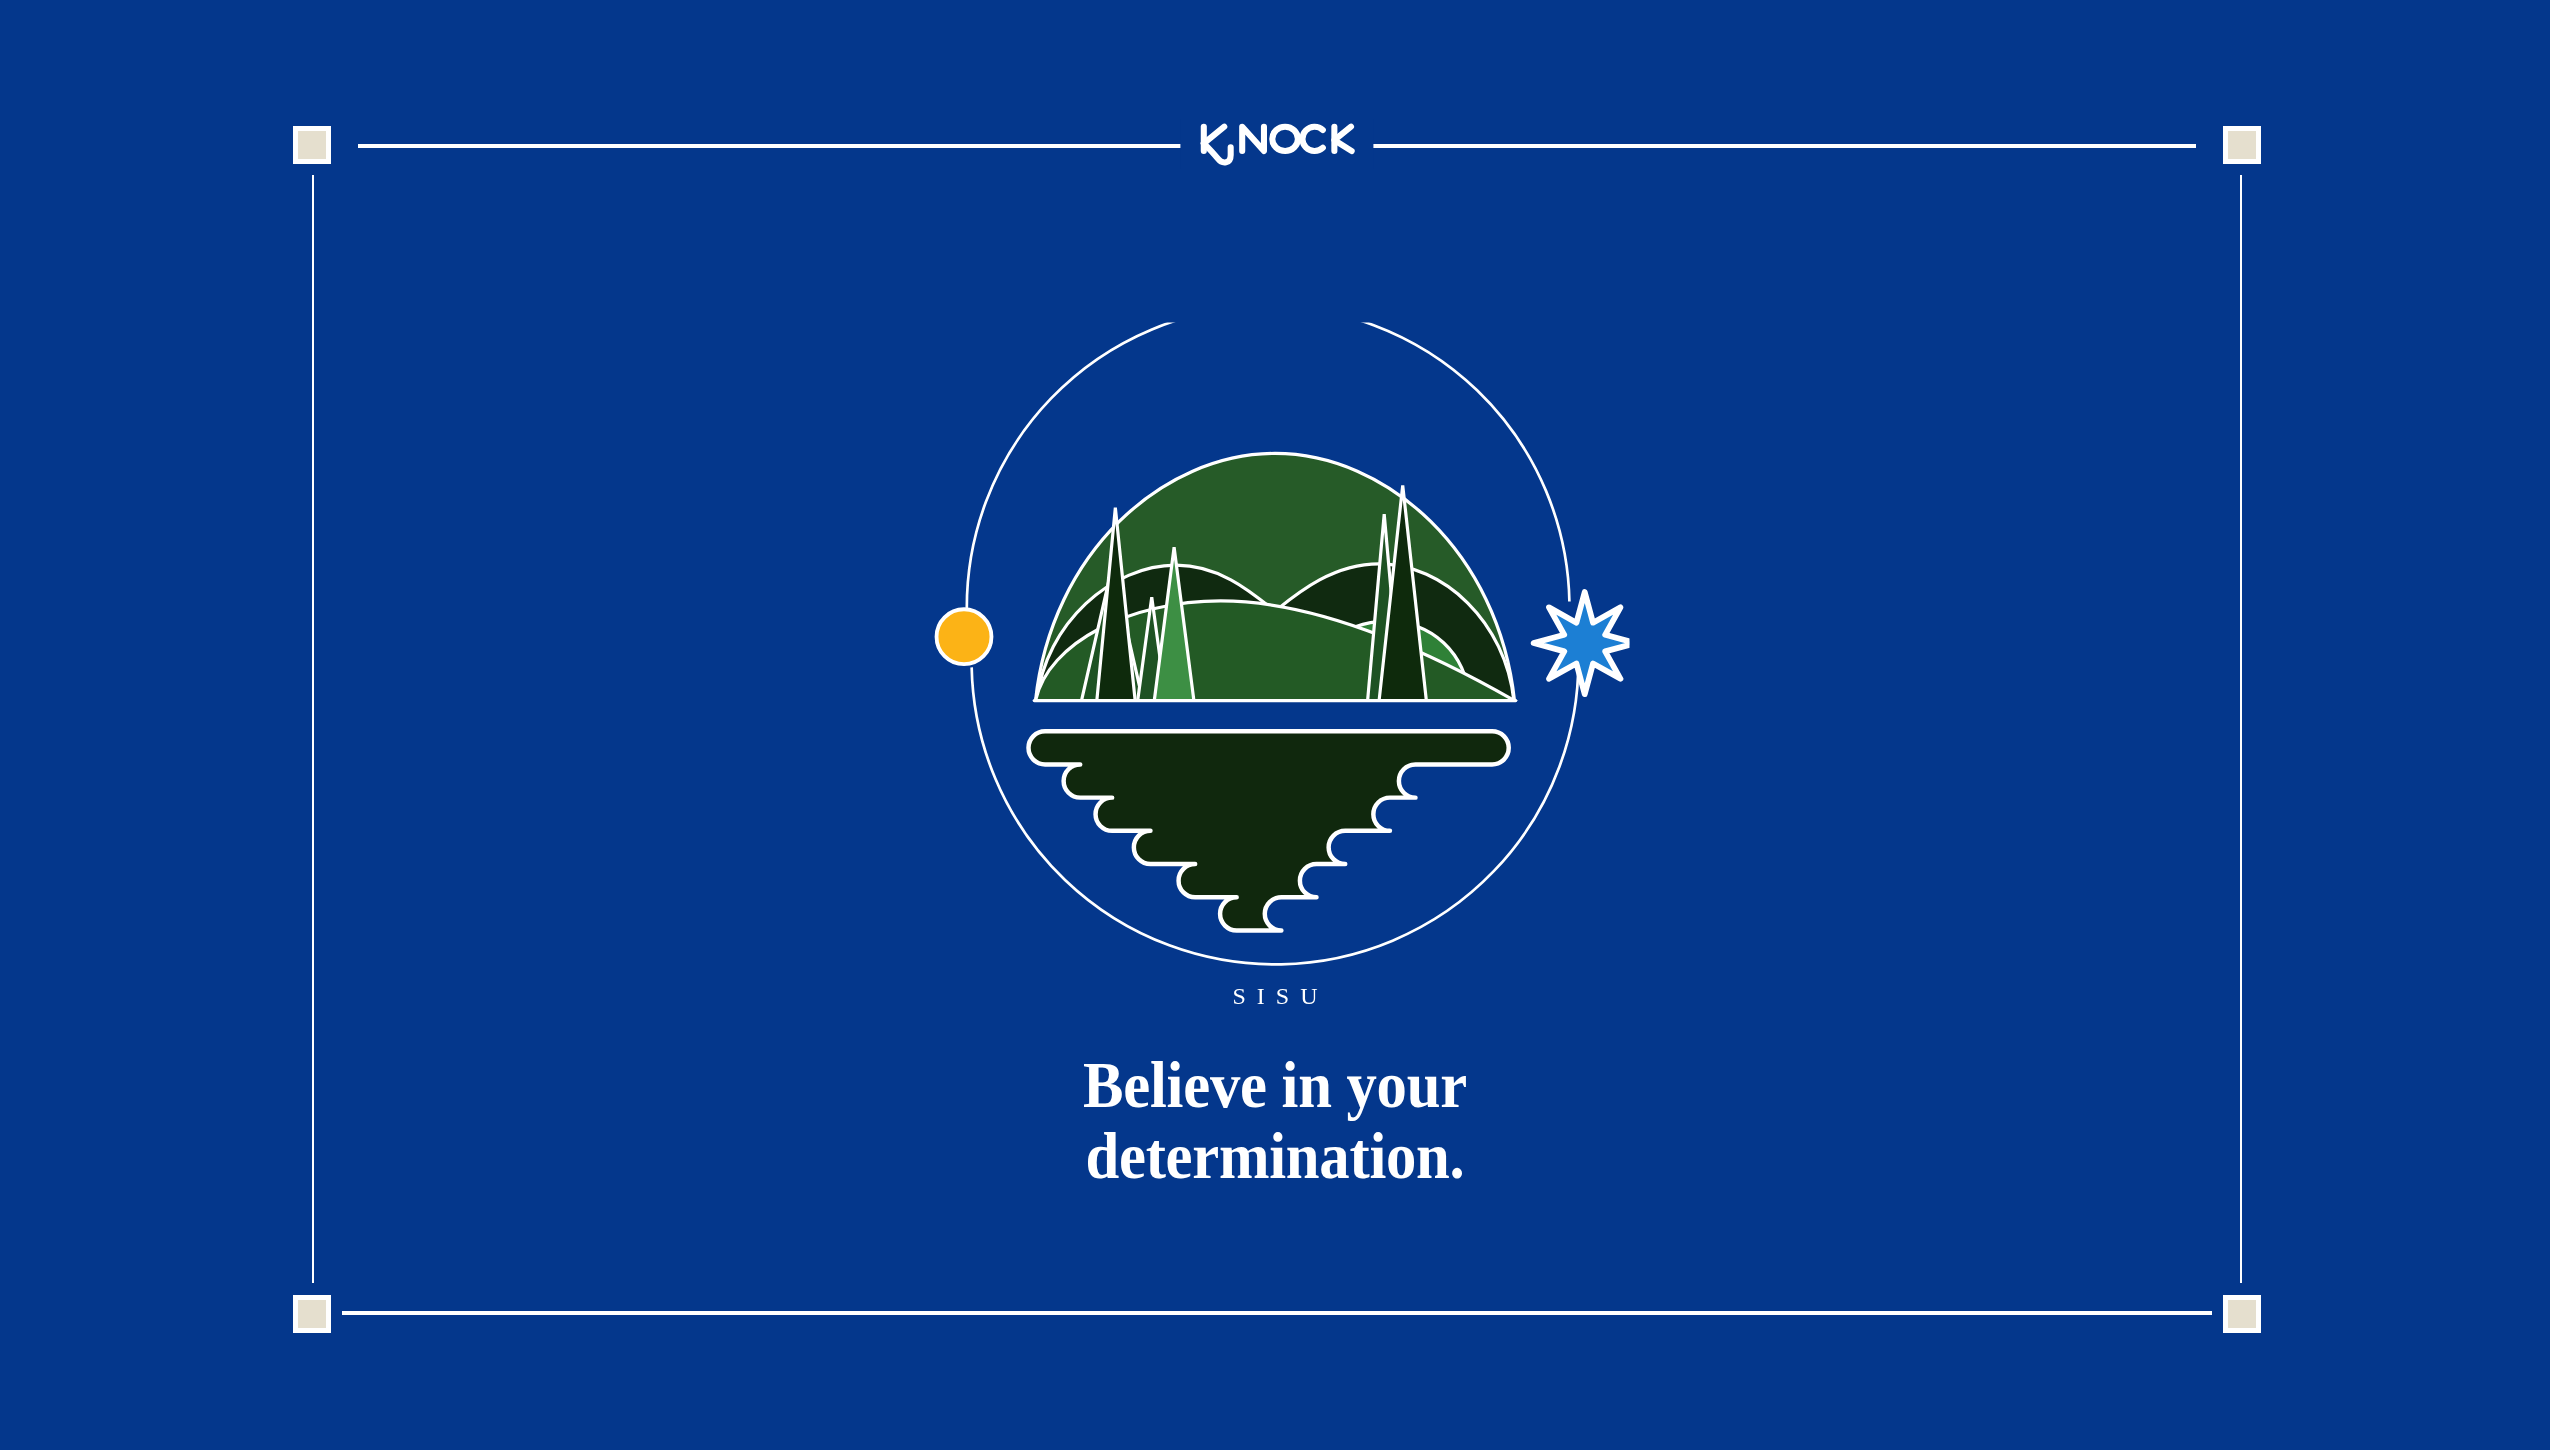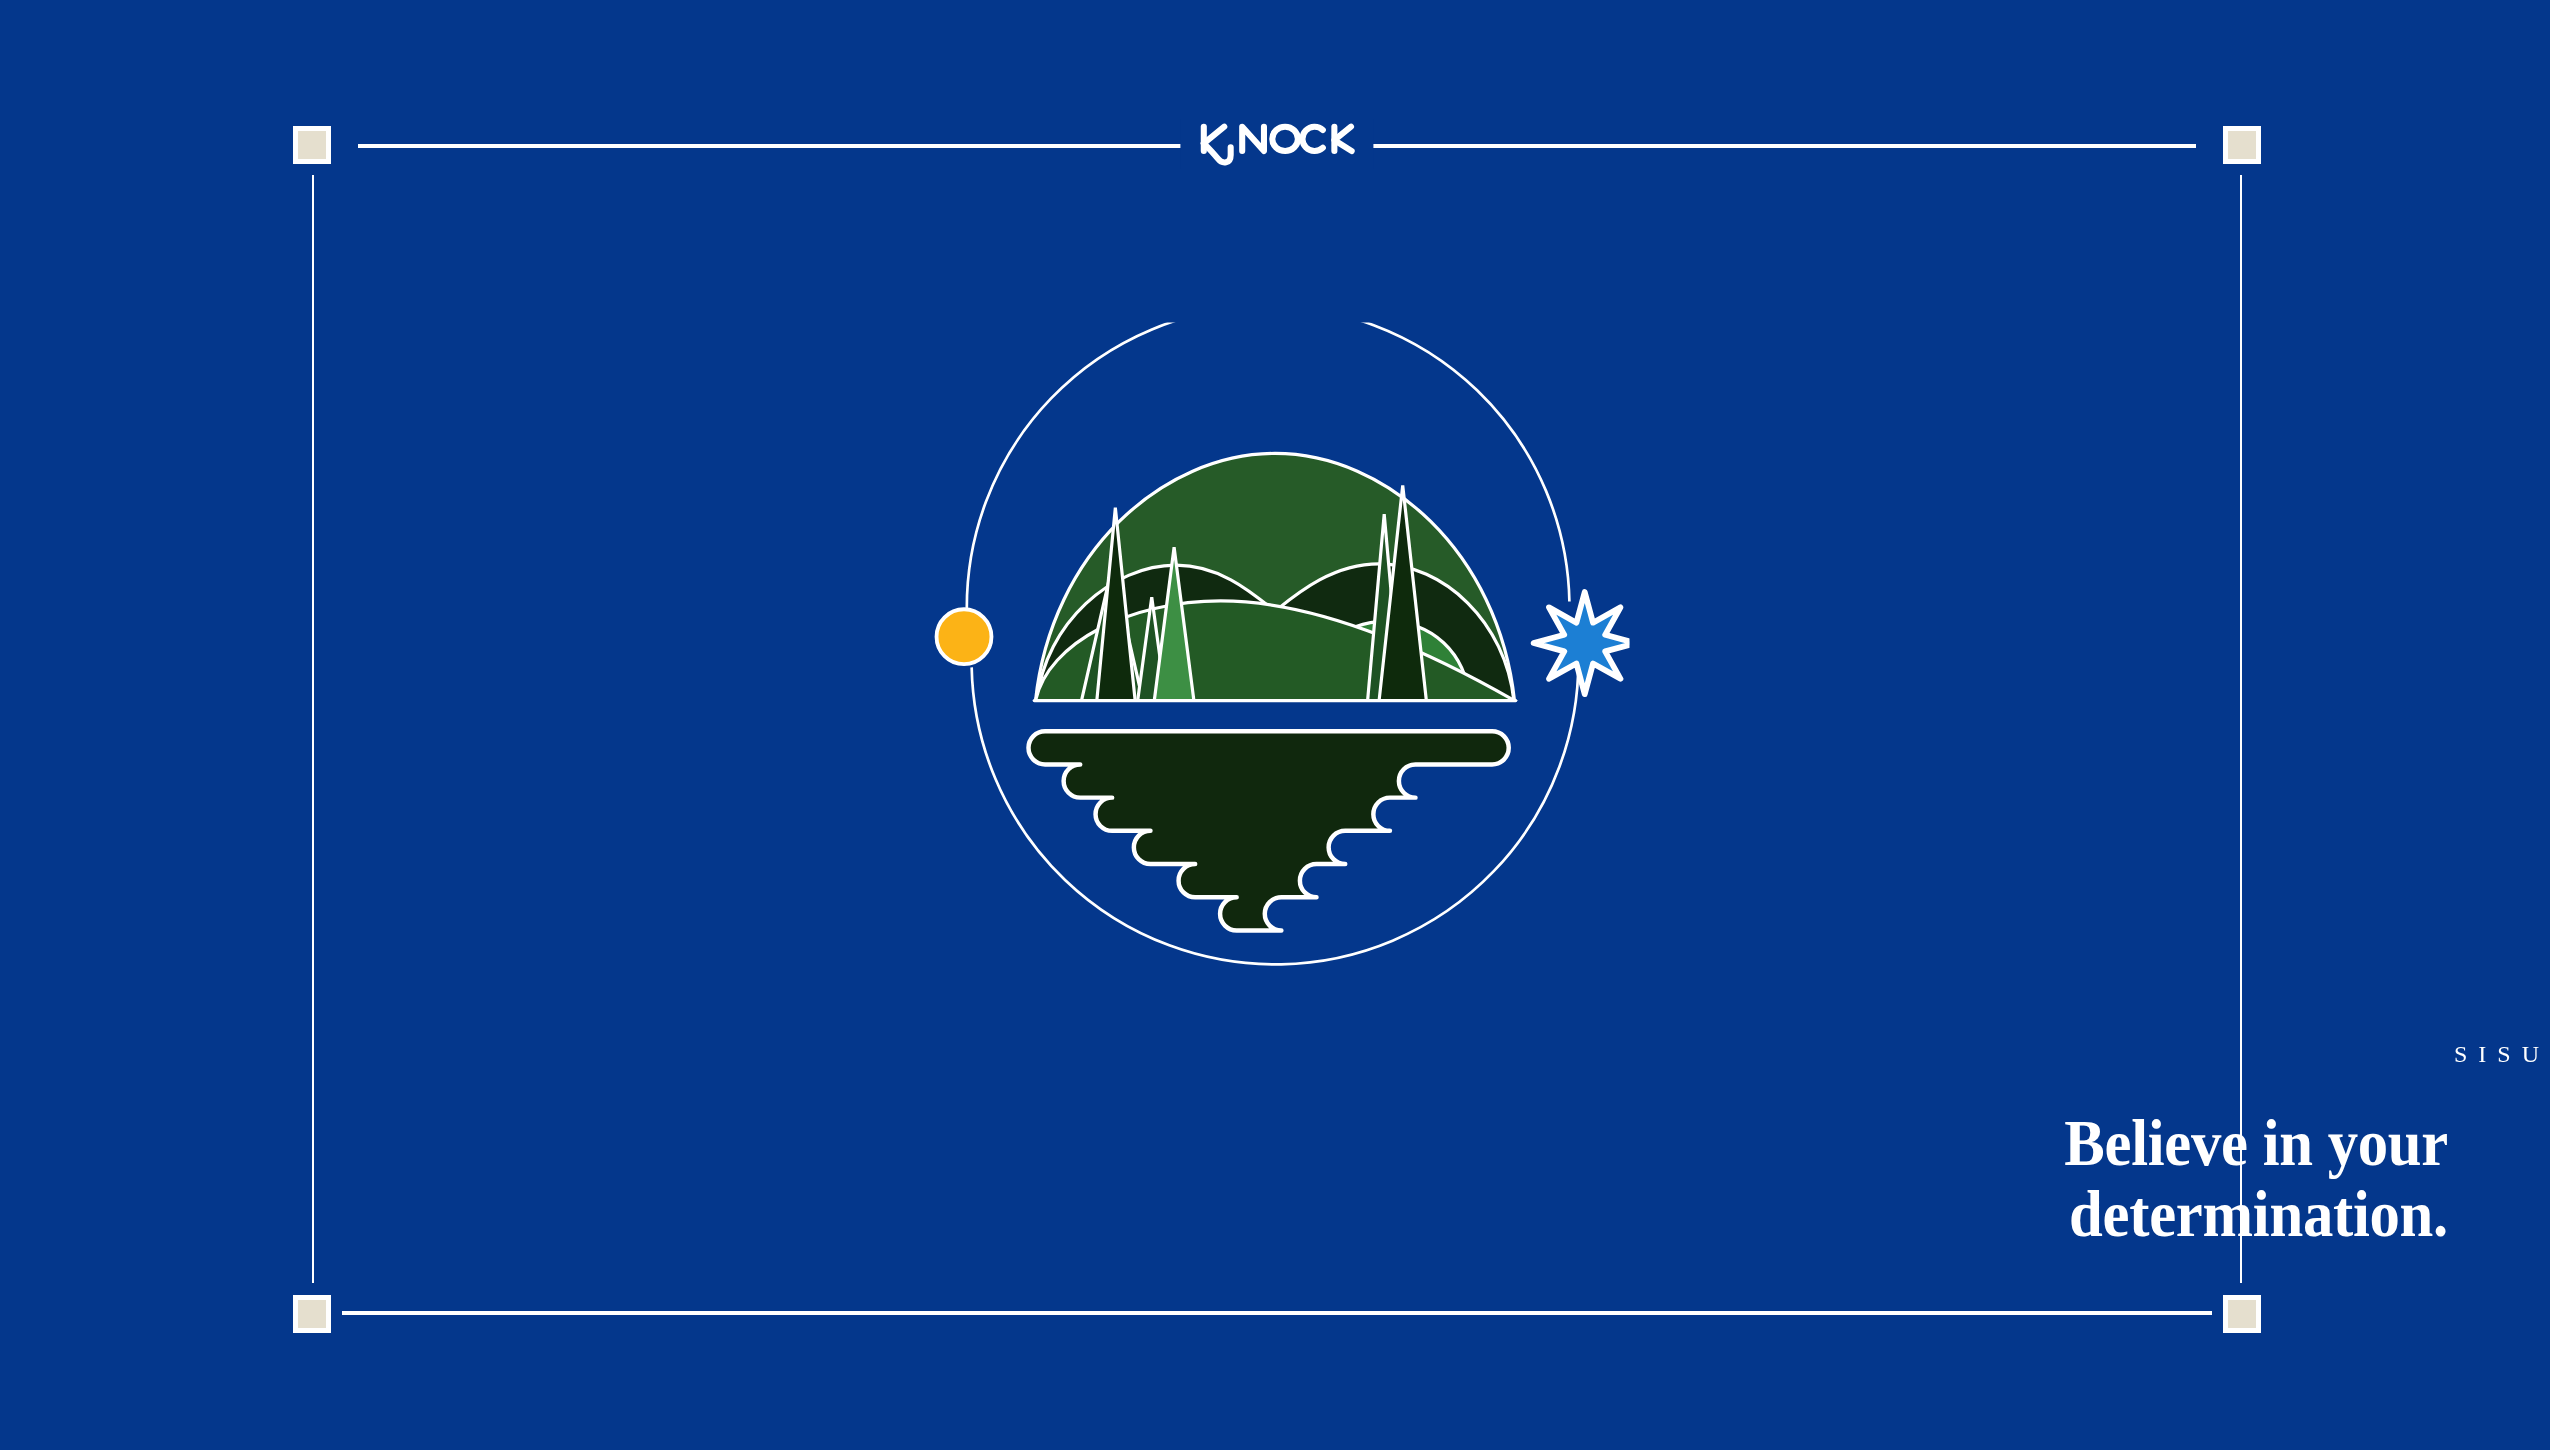--- a/index.html
+++ b/index.html
@@ -68,22 +68,22 @@
     width: 709px;
     height: 645px;
   }
   .illustration svg { display: block; width: 100%; height: 100%; }
 
   
   .textblock {
     position: absolute;
     left: 0;
     right: 0;
-    top: 1041px;
-    text-align: right;
+    top: 983px;
+    text-align: center;
   }
   .eyebrow {
     color: #ffffff;
     font-family: "Liberation Serif", serif;
     font-size: 24px;
     letter-spacing: 11px;
     text-indent: 11px;
     font-weight: 400;
     margin: 0 0 40px 0;
   }

